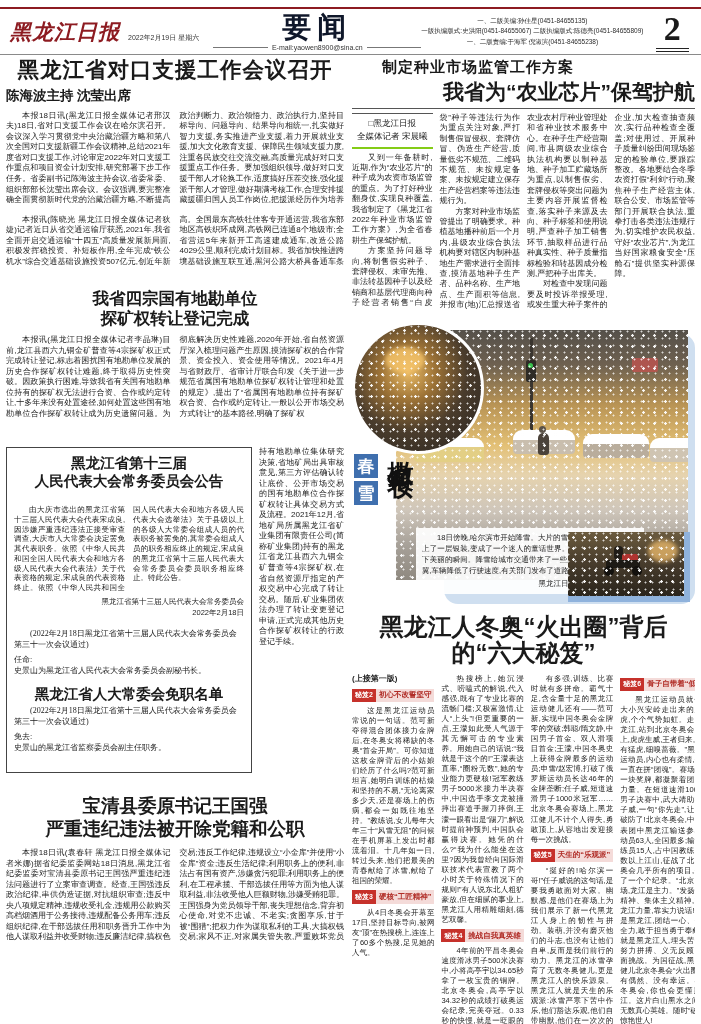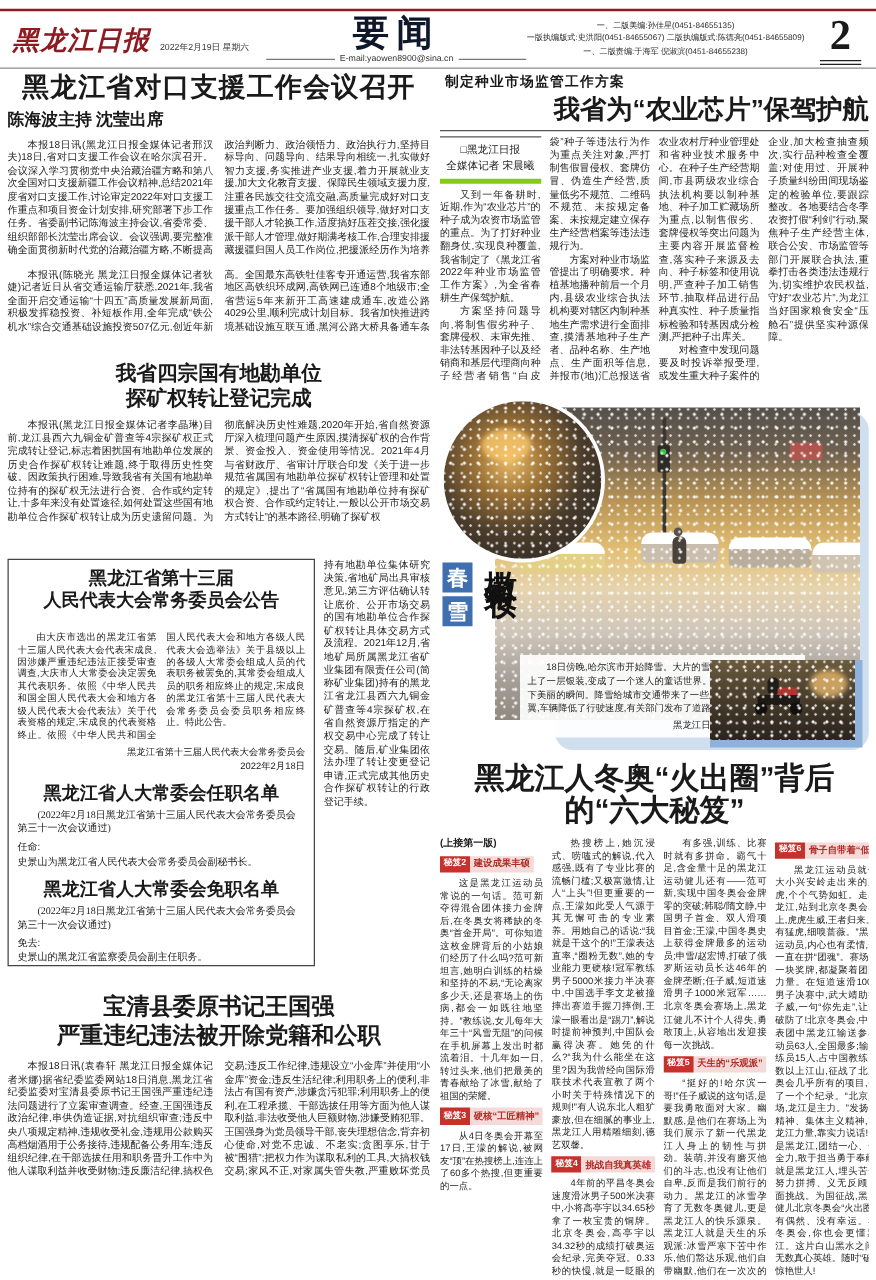--- a/index.html
+++ b/index.html
@@ -46,26 +46,26 @@
   .contcol{flex:1;font-size:8px;line-height:1.32;text-align:justify;text-indent:0;height:326px;overflow:hidden;}
   .nb-title{font-size:14.5px;font-weight:900;text-align:center;line-height:1.25;}
   .nb-body{font-size:7.5px;line-height:1.3;text-align:justify;text-indent:2em;column-count:2;column-gap:8px;height:92px;overflow:hidden;margin-top:15px;}
   .nb-sign{font-size:7.5px;text-align:right;line-height:1.4;}
   .nb-session{font-family:"Liberation Serif","DejaVu Serif",serif;font-size:8px;line-height:1.35;margin:3px 0;text-indent:2em;}
   .nb-action{font-size:8px;line-height:1.45;}
   .nb-sep{height:8px;}
   .a4-head{font-size:18.5px;margin:22px 0 8px;}
   .a4-body{height:100px;}
   
-  .kicker{font-size:11px;font-weight:900;font-family:"Liberation Serif","DejaVu Serif",serif;
-          padding-left:4px;letter-spacing:1px;}
+  .kicker{font-size:15px;font-weight:900;font-family:"Liberation Serif","DejaVu Serif",serif;
+          padding-left:4px;letter-spacing:1px;margin-left:26px;}
   .seed-head{font-size:21px;font-weight:900;text-align:right;letter-spacing:0px;line-height:1.1;margin:3px 0 5px;}
   .seed-bodywrap{border-top:1px solid #555;padding-top:4px;}
   .seed-body{height:204px;font-size:8px;line-height:1.3;text-align:justify;color:#222;}
-  .seed-body .byline{border-top:1px solid #555;border-bottom:4px solid #84cc16;padding:3px 0 4px;margin-bottom:4px;
+  .seed-body .byline{border-top:1px solid #555;border-bottom:2px solid #84cc16;padding:3px 0 4px;margin-bottom:4px;
           text-indent:0;text-align:center;font-size:8.5px;line-height:1.5;break-inside:avoid;}
   .seed-body .p{text-indent:2em;}
   
   .feature{position:relative;height:284px;margin-top:5px;}
   .bluepanel{position:absolute;left:92px;top:12px;right:0;bottom:2px;background:#cfdff0;border-radius:14px;}
   .mainphoto{position:absolute;left:44px;top:8px;right:7px;height:250px;overflow:hidden;
      background:linear-gradient(180deg,#55504a 0%,#6e6150 14%,#b99455 30%,#e3c075 46%,#e6d3ae 58%,#cfc6ba 72%,#a7a199 86%,#8e887f 100%);}
   .speckle{position:absolute;inset:0;
      background-image:radial-gradient(rgba(255,255,255,.95) 1px,transparent 1.5px),
                       radial-gradient(rgba(255,255,255,.75) .8px,transparent 1.2px);
@@ -158,21 +158,20 @@
 
         <div class="noticebox">
           <div class="nb-title">
             <div>黑龙江省第十三届</div>
             <div>人民代表大会常务委员会公告</div>
           </div>
           <div class="nb-body">由大庆市选出的黑龙江省第十三届人民代表大会代表宋成良,因涉嫌严重违纪违法正接受审查调查,大庆市人大常委会决定罢免其代表职务。依照《中华人民共和国全国人民代表大会和地方各级人民代表大会代表法》关于代表资格的规定,宋成良的代表资格终止。依照《中华人民共和国全国人民代表大会和地方各级人民代表大会选举法》关于县级以上的各级人大常委会组成人员的代表职务被罢免的,其常委会组成人员的职务相应终止的规定,宋成良的黑龙江省第十三届人民代表大会常务委员会委员职务相应终止。特此公告。</div>
           <div class="nb-sign">黑龙江省第十三届人民代表大会常务委员会</div>
           <div class="nb-sign">2022年2月18日</div>
           <div class="nb-sep"></div>
-          <div class="nb-title">黑龙江省人大常委会任职名单</div>
           <div class="nb-session">(2022年2月18日黑龙江省第十三届人民代表大会常务委员会第三十一次会议通过)</div>
           <div class="nb-action">任命:</div>
           <div class="nb-action">史景山为黑龙江省人民代表大会常务委员会副秘书长。</div>
           <div class="nb-sep"></div>
           <div class="nb-title">黑龙江省人大常委会免职名单</div>
           <div class="nb-session">(2022年2月18日黑龙江省第十三届人民代表大会常务委员会第三十一次会议通过)</div>
           <div class="nb-action">免去:</div>
           <div class="nb-action">史景山的黑龙江省监察委员会副主任职务。</div>
         </div>
 
@@ -256,28 +255,28 @@
     </div>
 
     <div>
       <div class="oly-head">黑龙江人冬奥“火出圈”背后的“六大秘笈”</div>
       <div class="oly-cols">
 
         <div class="ocol">
           <div class="contnote">(上接第一版)</div>
           <div class="mijue">
             <span class="num">秘笈2</span>
-            <span class="t">建设成果丰硕</span>
+            <span class="t">初心不改誓坚守</span>
           </div>
           <div class="p">这是黑龙江运动员常说的一句话。范可新夺得混合团体接力金牌后,在冬奥女将稀缺的冬奥“首金开局”。可你知道这枚金牌背后的小姑娘们经历了什么吗?范可新坦言,她明白训练的枯燥和坚持的不易,“无论离家多少天,还是赛场上的伤病,都会一如既往地坚持。”教练说,女儿每年大年三十“风雪无阻”的问候在手机屏幕上发出时都流着泪。十几年如一日,转过头来,他们把最美的青春献给了冰雪,献给了祖国的荣耀。</div>
           <div class="mijue">
             <span class="num">秘笈3</span>
             <span class="t">硬核“工匠精神”</span>
           </div>
-          <div class="p">从4日冬奥会开幕至17日,王濛的解说,被网友“顶”在热搜榜上,连连上了60多个热搜,但更重要的一点。</div>
+          <div class="p">从4日冬奥会开幕至17日,坚持目标导向,被网友“顶”在热搜榜上,连连上了60多个热搜,足见她的人气。</div>
         </div>
 
         <div class="ocol">
           <div class="p">热搜榜上,她沉浸式、唠嗑式的解说,代入感强,既有了专业比赛的流畅门槛;又极富激情,让人“上头”!但更重要的一点,王濛如此受人气源于其无懈可击的专业素养。用她自己的话说:“我就是干这个的!”王濛表达直率,“圈粉无数”,她的专业能力更硬核!冠军教练男子5000米接力半决赛中,中国选手李文龙被撞摔出赛道手握刀摔倒,王濛一眼看出是“踢刀”,解说时提前神预判,中国队会赢得决赛。她凭的什么?“我为什么能坐在这里?因为我曾经向国际滑联技术代表宣教了两个小时关于特殊情况下的规则!”有人说东北人粗犷豪放,但在细腻的事业上,黑龙江人用精雕细刻,德艺双馨。</div>
           <div class="mijue">
             <span class="num">秘笈4</span>
             <span class="t">挑战自我真英雄</span>
           </div>
           <div class="p">4年前的平昌冬奥会速度滑冰男子500米决赛中,小将高亭宇以34.65秒拿了一枚宝贵的铜牌。北京冬奥会,高亭宇以34.32秒的成绩打破奥运会纪录,完美夺冠。0.33秒的快慢,就是一眨眼的功夫。但为了争取这一眨眼的时间,高亭宇笃定毅恒,精益求精,坚持不懈,努力了4年。这,就是“工匠精神”的完美诠释!黑龙江人关键时刻太“丁真”了!</div>
         </div>

